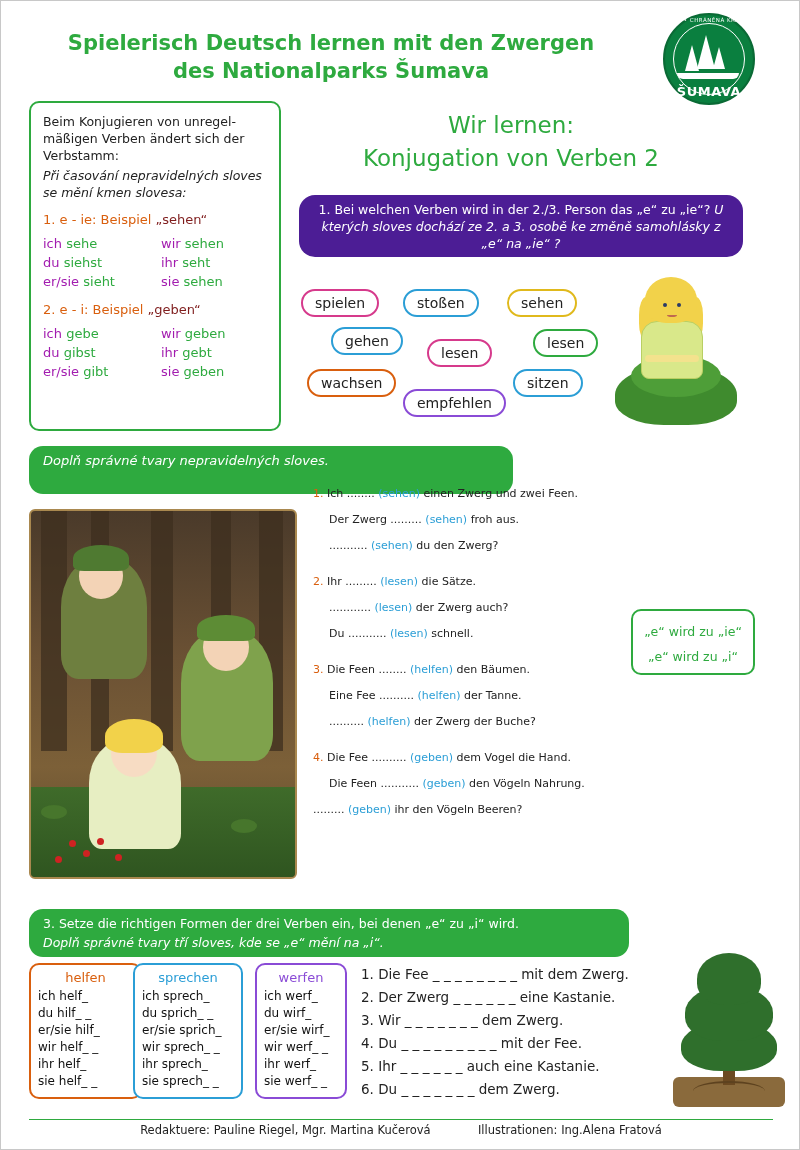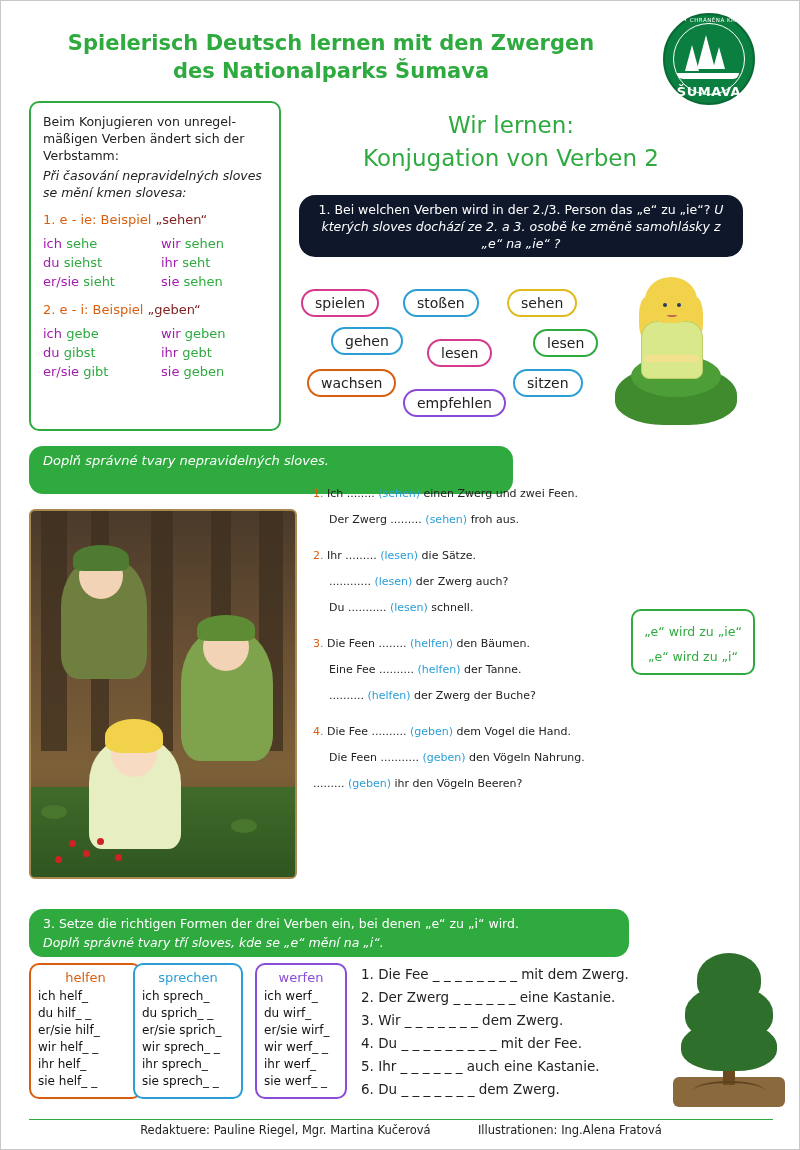--- a/index.html
+++ b/index.html
@@ -76,21 +76,21 @@
 
   
   .wirlernen {
     position:absolute; left:300px; top:108px; width:420px;
     text-align:center; color:#2eaa3f; font-size:23px; line-height:33px;
   }
 
   
   .task1bar {
     position:absolute; left:298px; top:194px; width:444px; height:62px;
-    background:#0f172a; border-radius:16px; color:#ffffff;
+    background:#4c1d95; border-radius:16px; color:#ffffff;
     font-size:12.5px; line-height:17px; text-align:center;
     padding:6px 14px;
   }
   .task1bar i { font-style:italic; }
 
   
   .bubble {
     position:absolute;
     border:2px solid #888; border-radius:16px;
     background:#ffffff;
@@ -353,20 +353,23 @@
 
   <div class="sent">
     <div class="grp">
       <div class="line">
         <span class="num">1.</span>
         <span>Ich ........ </span><span class="verb">(sehen)</span><span> einen Zwerg und zwei Feen.</span>
       </div>
       <div class="line ind">
         <span>Der Zwerg ......... </span><span class="verb">(sehen)</span><span> froh aus.</span>
       </div>
+      <div class="line ind">
+        <span>........... </span><span class="verb">(sehen)</span><span> du den Zwerg?</span>
+      </div>
     </div>
 
     <div class="grp">
       <div class="line">
         <span class="num">2.</span>
         <span>Ihr ......... </span><span class="verb">(lesen)</span><span> die Sätze.</span>
       </div>
       <div class="line ind">
         <span>............ </span><span class="verb">(lesen)</span><span> der Zwerg auch?</span>
       </div>

